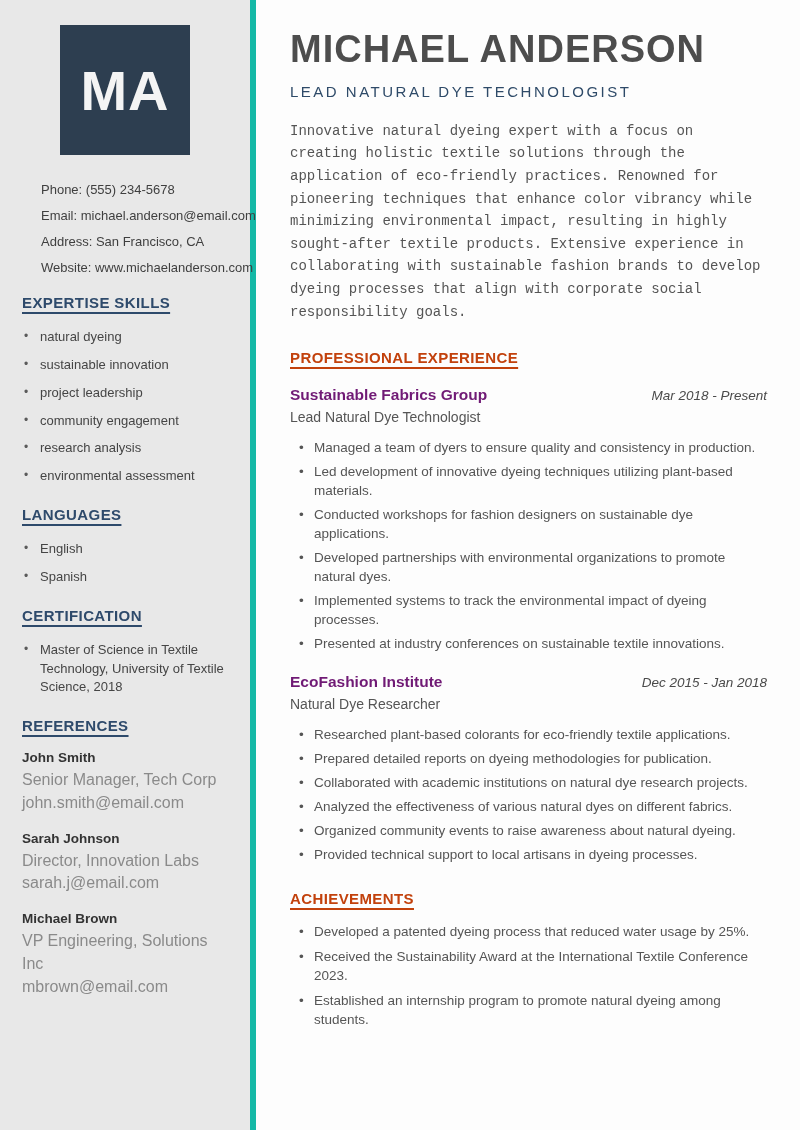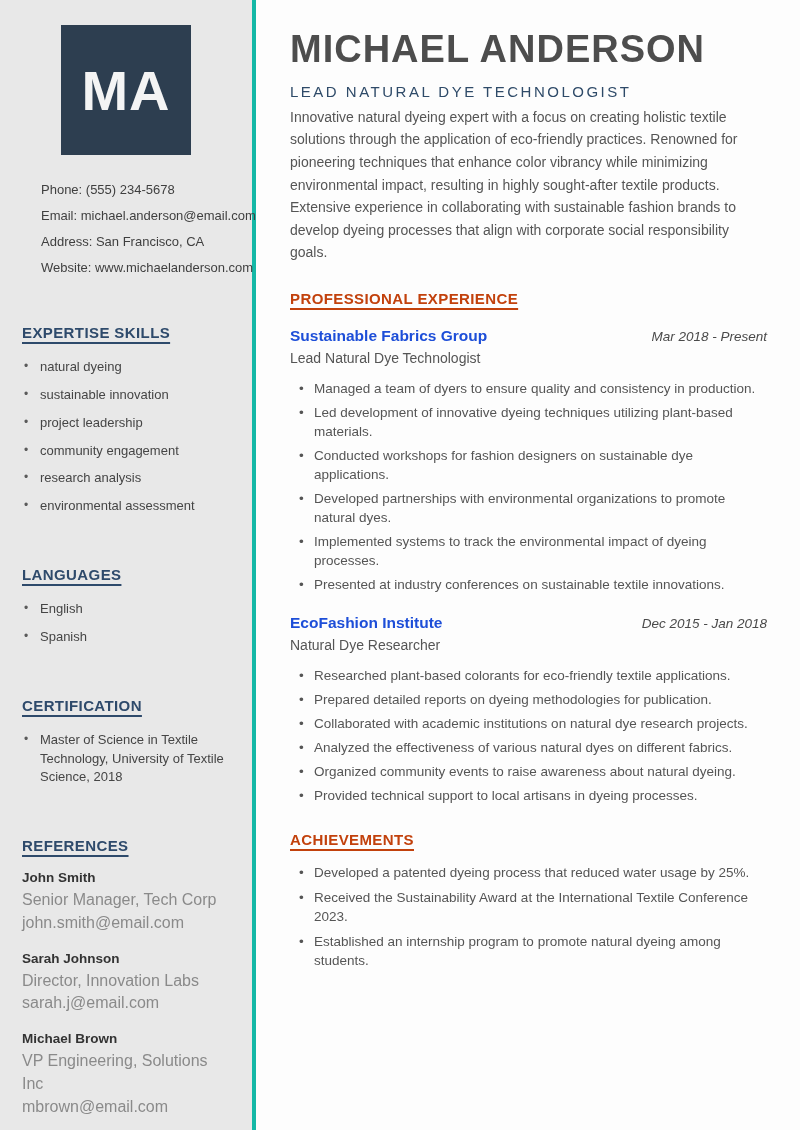--- a/index.html
+++ b/index.html
@@ -14,21 +14,21 @@
     display: flex;
     background: #fdfdfd;
     overflow: hidden;
   }
 
   
   .sidebar {
     width: 256px;
     min-width: 256px;
     background: #e8e8e8;
-    border-right: 4px solid #14b8a6;
+    border-right: 6px solid #14b8a6;
     padding: 25px 22px 20px 22px;
   }
   .avatar {
     width: 130px; height: 130px;
     margin: 0 auto;
     background: #2d3e50;
     color: #f4f4f4;
     display: flex; align-items: center; justify-content: center;
     font-size: 56px;
     font-weight: 700;
@@ -36,21 +36,21 @@
   }
   .contact { margin-top: 28px; margin-left: 19px; }
   .contact-line {
     font-size: 13px;
     color: #3f3f3f;
     margin-bottom: 13px;
     line-height: 1.0;
     white-space: nowrap;
   }
   .side-heading {
-    margin-top: 50px;
+    margin-top: 20px;
     font-size: 15px;
     font-weight: 700;
     color: #2e4a6b;
     letter-spacing: 0.4px;
     text-decoration: underline;
     text-decoration-thickness: 1.5px;
     text-underline-offset: 4px;
   }
   ul.side-list {
     list-style: none;
@@ -101,45 +101,46 @@
   }
   .job-title {
     margin-top: 13px;
     font-size: 15px;
     font-weight: 500;
     color: #2e4a68;
     letter-spacing: 2.5px;
     white-space: nowrap;
   }
   .summary {
-    margin-top: 6px;
+    margin-top: 20px;
     font-size: 14px;
     color: #555555;
     line-height: 22.6px;
+    font-family: Liberation Mono, monospace;
   }
   .main-heading {
     margin-top: 26px;
     font-size: 15px;
     font-weight: 700;
     color: #c2410c;
     letter-spacing: 0.4px;
     text-decoration: underline;
     text-decoration-thickness: 1.5px;
     text-underline-offset: 4px;
   }
   .job { margin-top: 20px; }
   .job-head {
     display: flex;
     justify-content: space-between;
     align-items: baseline;
   }
   .company {
     font-size: 15.5px;
     font-weight: 700;
-    color: #1d4ed8;
+    color: #701a75;
   }
   .dates {
     font-size: 13.5px;
     font-style: italic;
     color: #4a4a4a;
   }
   .role {
     margin-top: 5px;
     font-size: 14px;
     color: #555555;

